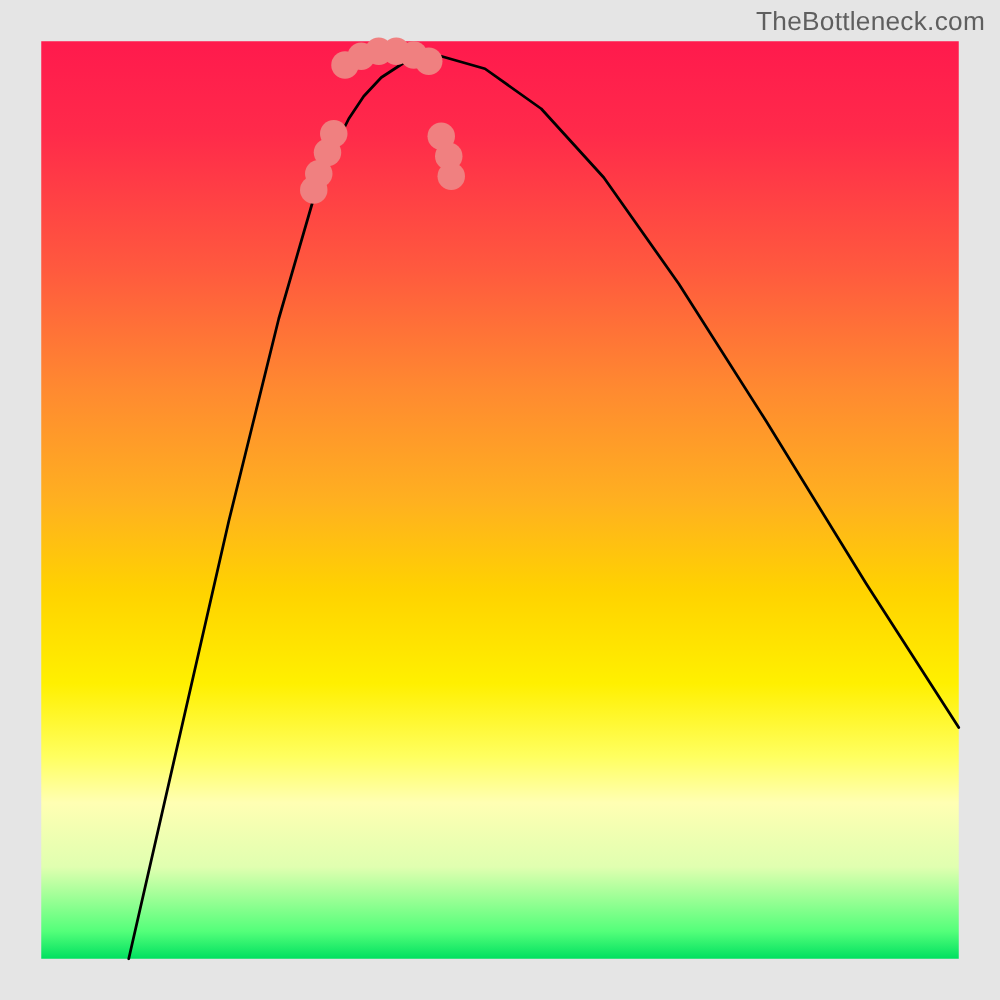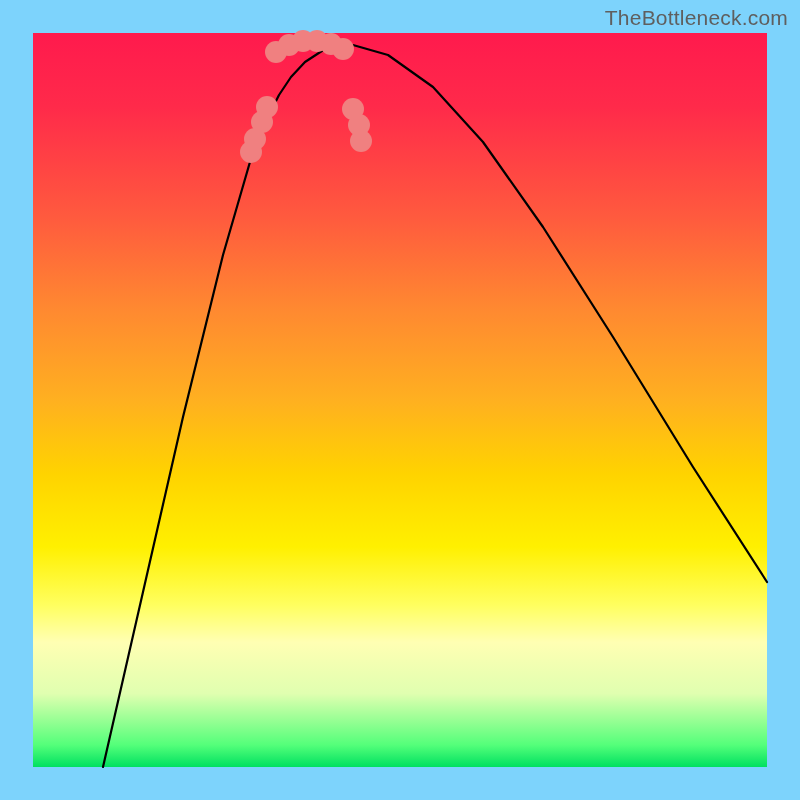--- a/index.html
+++ b/index.html
@@ -10,21 +10,21 @@
     background: #000;
     overflow: hidden;
     font-family: Arial, Helvetica, sans-serif;
   }
   .frame {
     position: absolute;
     left: 0;
     top: 0;
     width: 800px;
     height: 800px;
-    background: #7dd3fc;
+    background: #e5e5e5;
   }
   .plot-area {
     position: absolute;
     left: 33px;
     top: 33px;
     width: 734px;
     height: 734px;
     background: linear-gradient(
       to bottom,
       #ff1a4d 0%,

